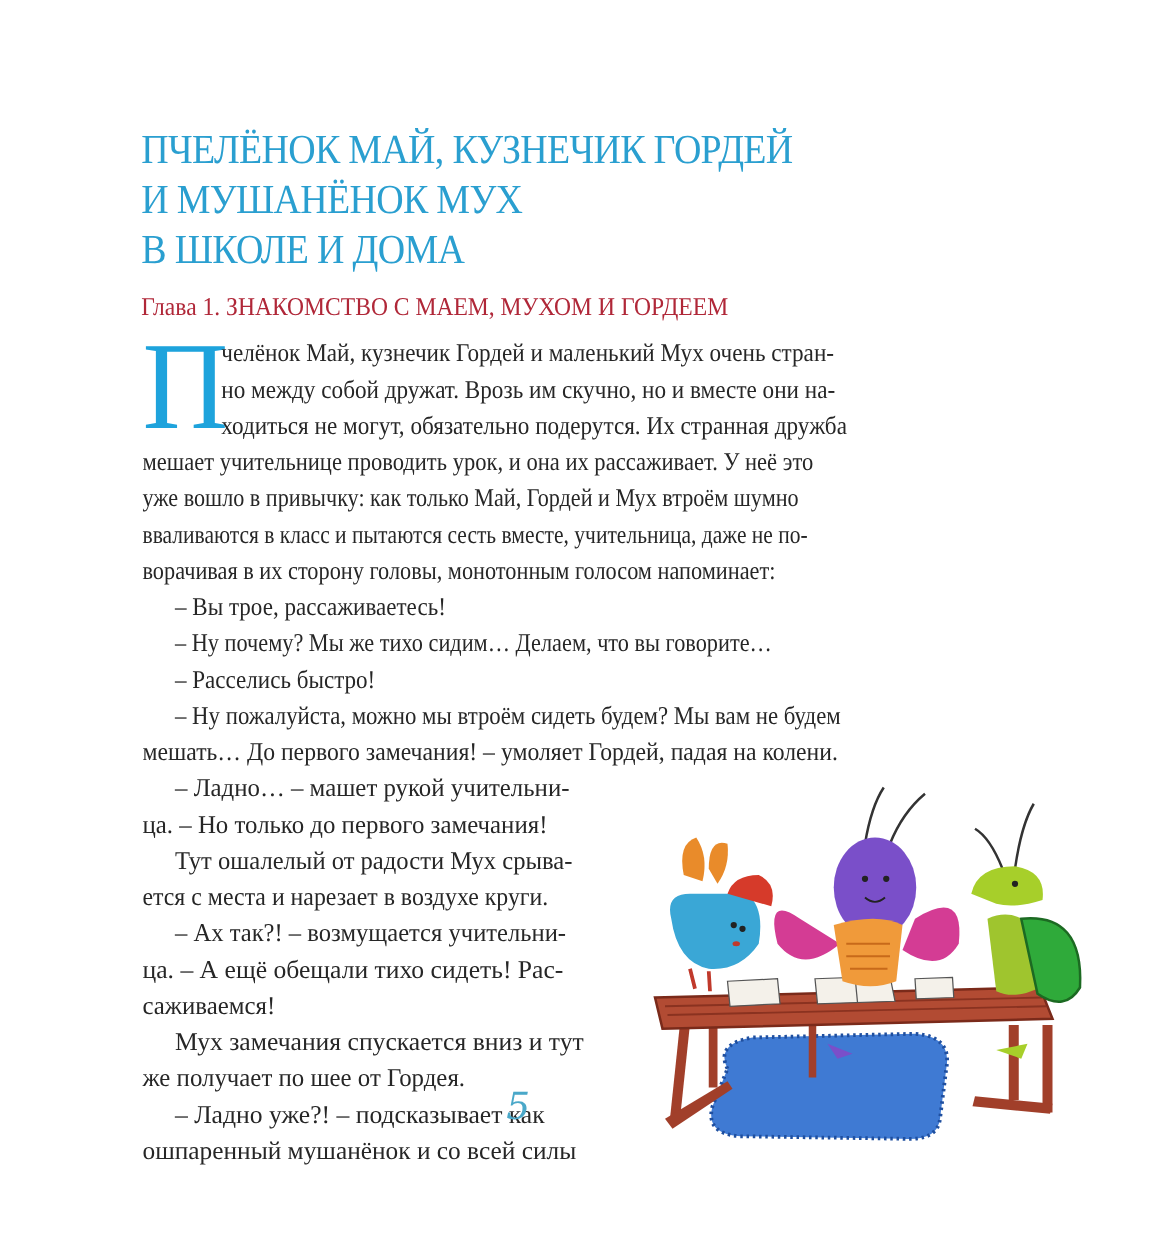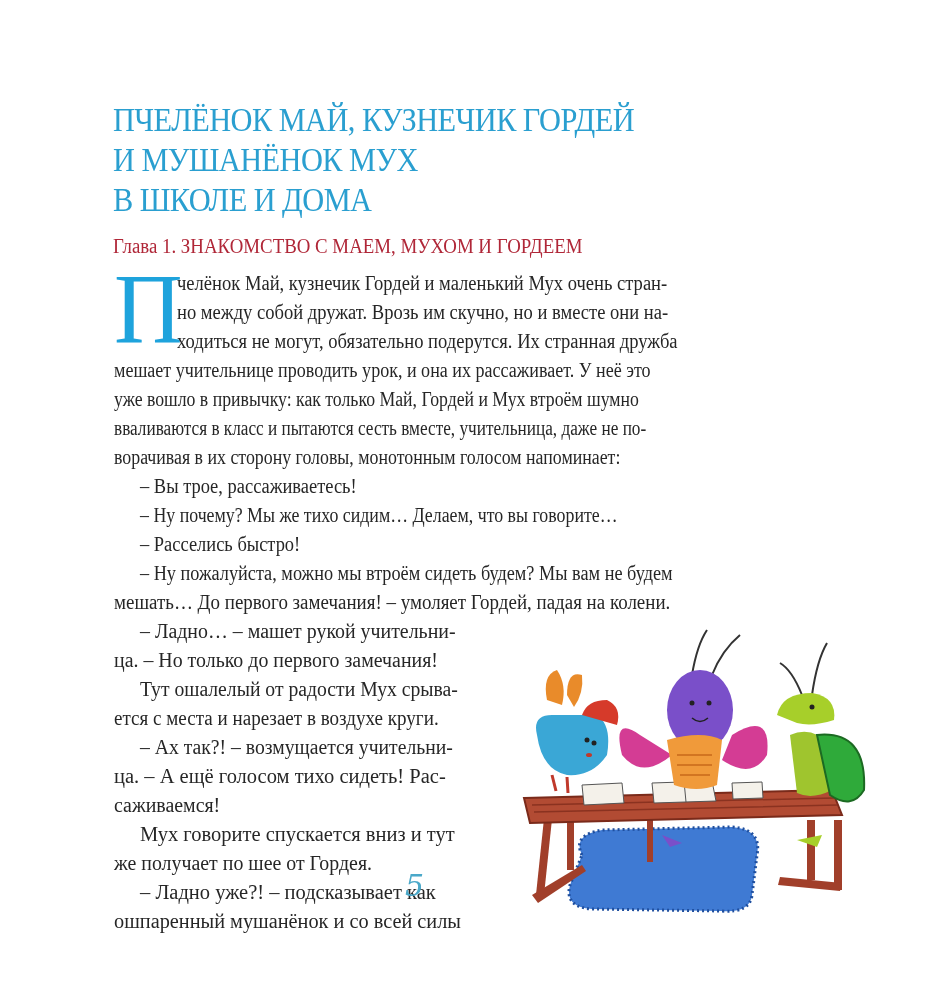--- a/index.html
+++ b/index.html
@@ -102,23 +102,23 @@
   <div class="line" style="left:140px;top:474px;transform:scaleX(0.9);">– Вы трое, рассаживаетесь!</div>
   <div class="line" style="left:140px;top:503px;transform:scaleX(0.87);">– Ну почему? Мы же тихо сидим… Делаем, что вы говорите…</div>
   <div class="line" style="left:140px;top:532px;transform:scaleX(0.9);">– Расселись быстро!</div>
   <div class="line" style="left:140px;top:561px;transform:scaleX(0.89);">– Ну пожалуйста, можно мы втроём сидеть будем? Мы вам не будем</div>
   <div class="line" style="left:114px;top:590px;transform:scaleX(0.925);">мешать… До первого замечания! – умоляет Гордей, падая на колени.</div>
   <div class="line" style="left:140px;top:619px;transform:scaleX(0.97);">– Ладно… – машет рукой учительни-</div>
   <div class="line" style="left:114px;top:648px;transform:scaleX(0.97);">ца. – Но только до первого замечания!</div>
   <div class="line" style="left:140px;top:677px;transform:scaleX(0.96);">Тут ошалелый от радости Мух срыва-</div>
   <div class="line" style="left:114px;top:706px;transform:scaleX(0.93);">ется с места и нарезает в воздухе круги.</div>
   <div class="line" style="left:140px;top:735px;transform:scaleX(0.96);">– Ах так?! – возмущается учительни-</div>
-  <div class="line" style="left:114px;top:764px;transform:scaleX(1.0);">ца. – А ещё голосом тихо сидеть! Рас-</div>
+  <div class="line" style="left:114px;top:764px;transform:scaleX(1.0);">ца. – А ещё обещали тихо сидеть! Рас-</div>
   <div class="line" style="left:114px;top:793px;transform:scaleX(0.97);">саживаемся!</div>
-  <div class="line" style="left:140px;top:822px;transform:scaleX(1.0);">Мух говорите спускается вниз и тут</div>
+  <div class="line" style="left:140px;top:822px;transform:scaleX(1.0);">Мух замечания спускается вниз и тут</div>
   <div class="line" style="left:114px;top:851px;transform:scaleX(0.97);">же получает по шее от Гордея.</div>
   <div class="line" style="left:140px;top:880px;transform:scaleX(1.0);">– Ладно уже?! – подсказывает как</div>
   <div class="line" style="left:114px;top:909px;transform:scaleX(0.99);">ошпаренный мушанёнок и со всей силы</div>
 </div>
 
 <div class="page-number">5</div>
 
 <svg class="illustration" viewBox="0 0 360 305" role="img" aria-label="Рисунок: пчелёнок, кузнечик и мушанёнок за партой">
 
   <g>

